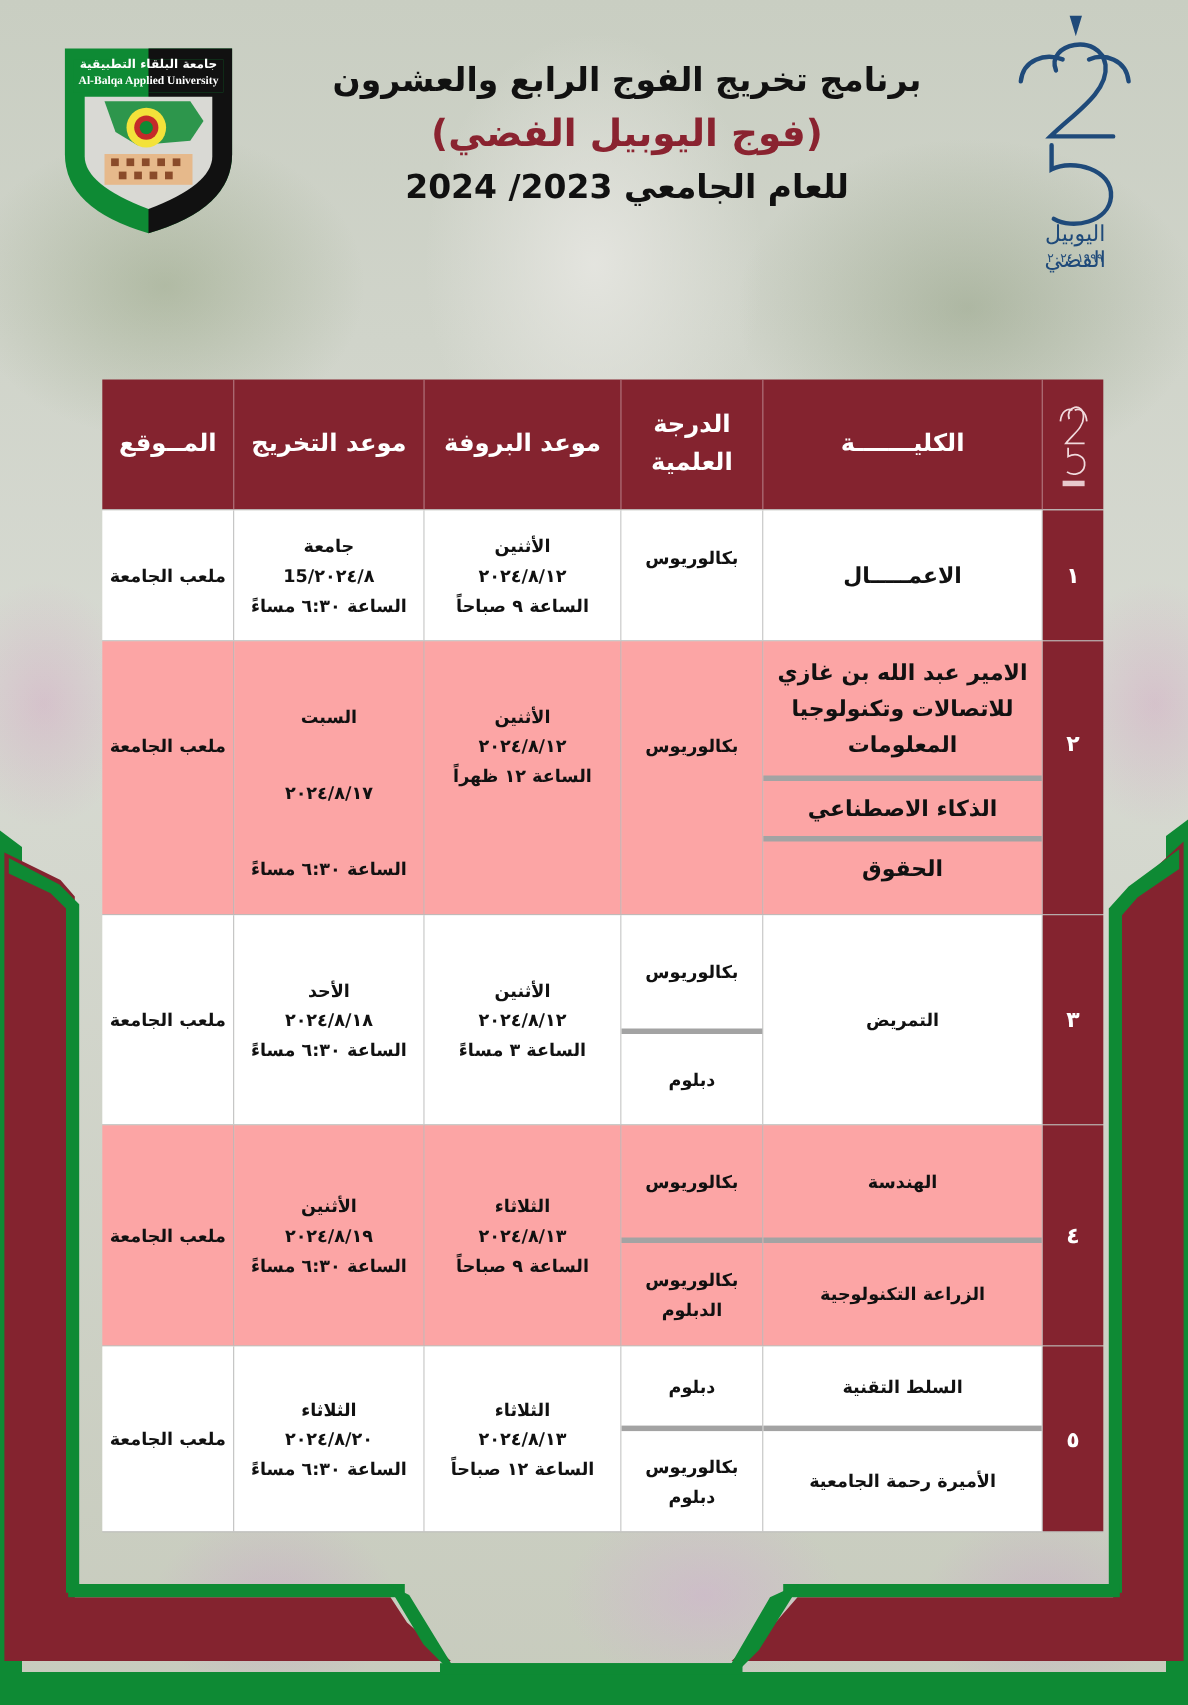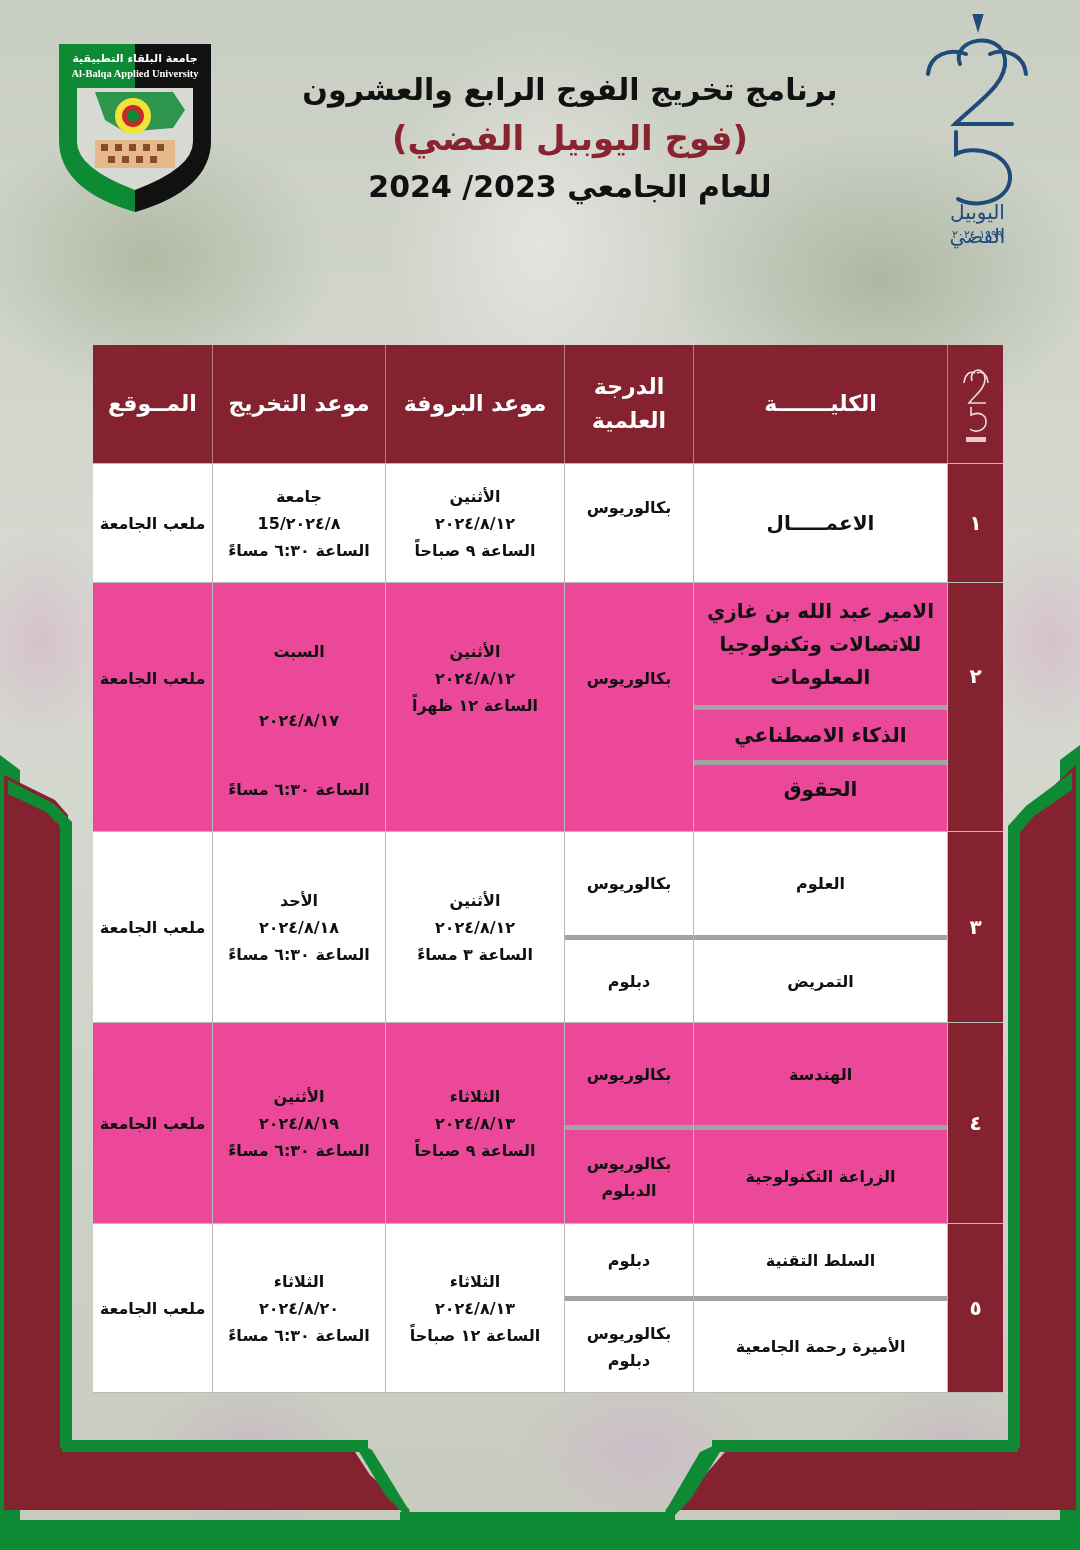--- a/index.html
+++ b/index.html
@@ -19,35 +19,35 @@
         z-index:0; }
   
   .frame { position:absolute; inset:0; z-index:1; }
   .frame svg { width:100%; height:100%; display:block; }
 
   
   .logo-left { position:absolute; left:55px; top:40px; width:160px; height:175px; z-index:3; }
   .logo-right { position:absolute; left:920px; top:14px; width:115px; height:230px; z-index:3; }
   .title-block { position:absolute; left:300px; top:52px; width:540px; text-align:center; z-index:3;
                  font-family:"DejaVu Sans", sans-serif; font-weight:bold; direction:rtl; }
-  .t1 { font-size:30px; color:#111; line-height:44px;margin-top:16px; }
+  .t1 { font-size:30px; color:#111; line-height:44px; }
   .t2 { font-size:34px; color:#8a2330; line-height:52px; }
   .t3 { font-size:30px; color:#111; line-height:46px; }
 
   
   .tbl { position:absolute; left:93px; top:345px; width:910px; z-index:3; direction:ltr; }
   .hdr { display:flex; height:118px; background:#84232f; }
   .hdr .c { color:#fff; font-weight:bold; font-size:22px; display:flex; align-items:center; justify-content:center;
             text-align:center; direction:rtl; border-right:1px solid #b47a82; line-height:34px; box-sizing:border-box; }
   .hdr .c:last-child { border-right:none; }
   .w-loc { width:120px; } .w-grad { width:173px; } .w-reh { width:179px; }
   .w-deg { width:129px; } .w-col { width:254px; } .w-idx { width:55px; }
   .row { display:flex; border-top:1px solid #b9b9b9; }
   .row.white .cell { background:#ffffff; }
-  .row.gray .cell { background:#ec4899; }
+  .row.gray .cell { background:#fca5a5; }
   .cell { box-sizing:border-box; border-right:1px solid #b9b9b9; display:flex; flex-direction:column;
           justify-content:center; align-items:center; text-align:center; direction:rtl;
           font-weight:bold; font-size:16px; color:#111; line-height:27px; }
   .cell.idx { background:#84232f !important; color:#fff; font-size:20px; border-right:none; }
   .cell.split { justify-content:stretch; align-items:stretch; }
   .sub { flex:1; display:flex; align-items:center; justify-content:center; text-align:center; padding:0 8px; }
   .sub + .sub { border-top:5px solid #a3a3a3; }
   .col-big { font-size:20px; line-height:33px; }
   .idx-logo { width:30px; height:95px; }
 </style>
@@ -205,21 +205,20 @@
     <div class="cell w-reh">
       <span>الأثنين</span>
         <span>٢٠٢٤/٨/١٢</span>
         <span>الساعة ٣ مساءً</span>
     </div>
     <div class="cell w-deg split">
       <div class="sub" style="flex:0 0 103px;">بكالوريوس</div>
       <div class="sub">دبلوم</div>
     </div>
     <div class="cell w-col split">
-      <div class="sub" style="flex:0 0 103px;">العلوم</div>
       <div class="sub">التمريض</div>
     </div>
     <div class="cell w-idx idx">٣</div>
   </div>
 
   <div class="row gray" style="height:200px;">
     <div class="cell w-loc">
         <span>ملعب الجامعة</span>
       </div>
     <div class="cell w-grad">

